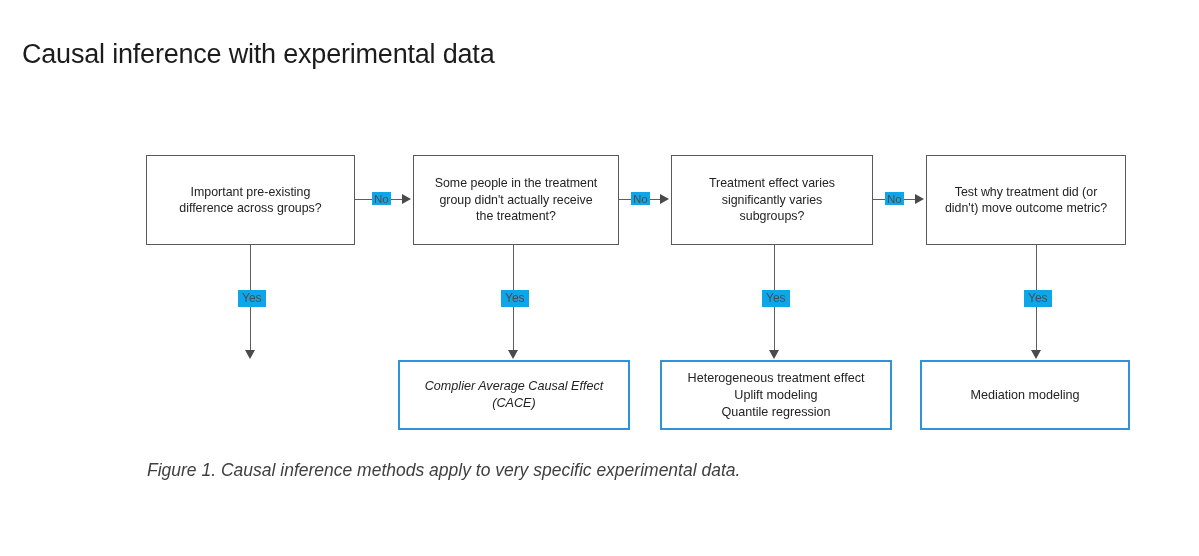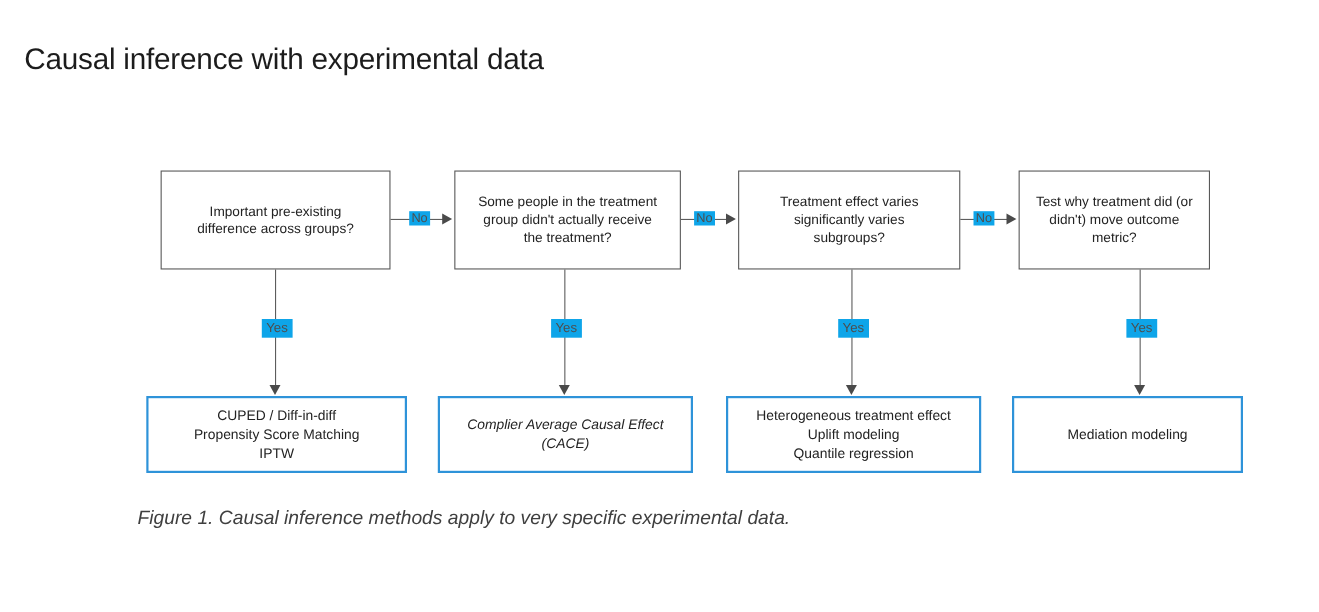--- a/index.html
+++ b/index.html
@@ -105,21 +105,21 @@
     line-height: 13px;
   }
   .edge-label.yes {
     font-size: 12px;
     padding: 2px 4px;
   }
 
   
   .caption {
     position: absolute;
-    left: 125px;
+    left: 147px;
     top: 460px;
     font-size: 17.5px;
     font-style: italic;
     color: #3f3f3f;
     white-space: nowrap;
     font-family: "Liberation Sans", sans-serif;
   }
 </style>
 </head>
 <body>
@@ -136,27 +136,20 @@
   </div>
 
   <div class="h-line" style="left:355px; top:199px; width:49px;"></div>
   <div class="arrow-right" style="left:402px; top:194px;"></div>
   <div class="edge-label" style="left:372px; top:192px;">No</div>
 
   <div class="v-line" style="left:250px; top:245px; height:107px;"></div>
   <div class="arrow-down" style="left:245px; top:350px;"></div>
   <div class="edge-label yes" style="left:238px; top:290px;">Yes</div>
 
-  <div class="result-box" style="left:133px; top:360px; width:237px; height:70px;">
-    <div>
-      <span class="txt">CUPED / Diff-in-diff</span><br>
-      <span class="txt">Propensity Score Matching</span><br>
-      <span class="txt">IPTW</span>
-    </div>
-  </div>
 
   <div class="decision-box" style="left:413px; top:155px; width:206px; height:90px;">
     <div>
       <span class="txt">Some people in the treatment</span>
       <span class="txt">group didn't actually receive</span>
       <span class="txt">the treatment?</span>
     </div>
   </div>
 
   <div class="h-line" style="left:619px; top:199px; width:43px;"></div>
@@ -191,21 +184,21 @@
   <div class="edge-label yes" style="left:762px; top:290px;">Yes</div>
 
   <div class="result-box" style="left:660px; top:360px; width:232px; height:70px;">
     <div>
       <span class="txt">Heterogeneous treatment effect</span><br>
       <span class="txt">Uplift modeling</span><br>
       <span class="txt">Quantile regression</span>
     </div>
   </div>
 
-  <div class="decision-box" style="left:926px; top:155px; width:174px; height:90px;">
+  <div class="decision-box" style="left:926px; top:155px; width:200px; height:90px;">
     <div>
       <span class="txt">Test why treatment did (or</span>
       <span class="txt">didn't) move outcome metric?</span>
     </div>
   </div>
 
   <div class="v-line" style="left:1036px; top:245px; height:107px;"></div>
   <div class="arrow-down" style="left:1031px; top:350px;"></div>
   <div class="edge-label yes" style="left:1024px; top:290px;">Yes</div>
 

